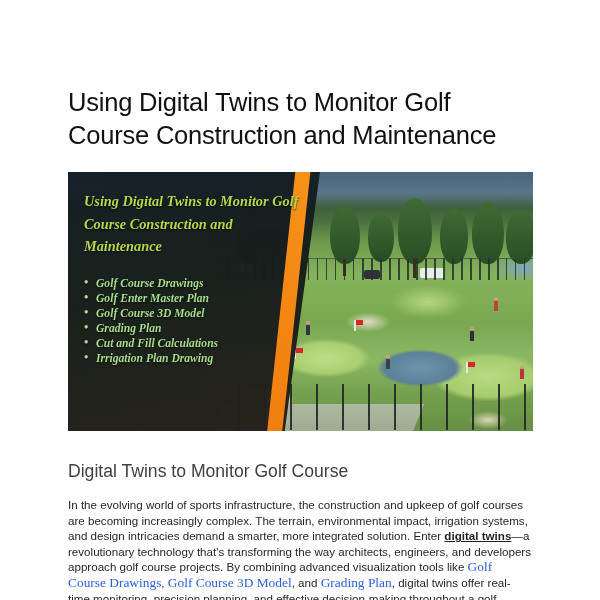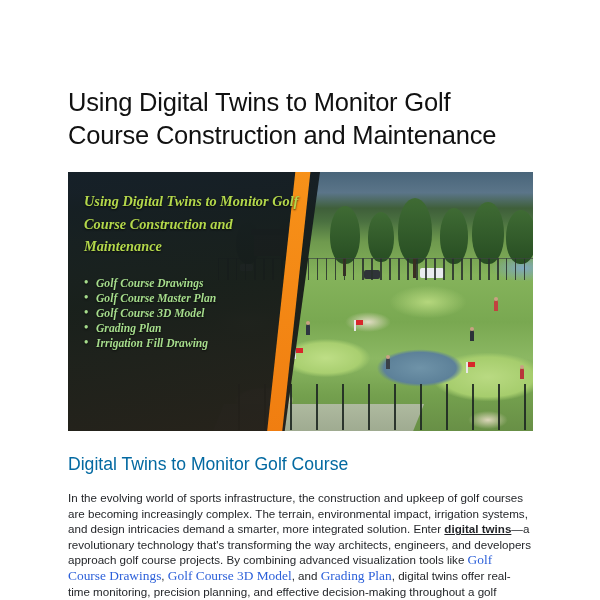--- a/index.html
+++ b/index.html
@@ -144,25 +144,25 @@
   }
   .banner-list li::before {
     content:"•";
     position:absolute; left:-12px; top:-1px;
     color:#a6dd8c;
     font-size:12px;
   }
 
   
   .section-heading {
-    margin-top:21px;
+    margin-top:28px;
     font-size:17.6px;
     line-height:24px;
     font-weight:400;
-    color:#0369a1;
+    color:#404040;
   }
   .body-copy {
     margin-top:14px;
     font-size:11.6px;
     line-height:15.6px;
     color:#1f2125;
     max-width:466px;
     text-align:left;
   }
   .body-copy b { font-weight:700;text-decoration:underline; }
@@ -215,24 +215,25 @@
       <div class="golfer" style="left:426px;top:128px;background:#c2413f;"></div>
     </div>
 
     <div class="panel"></div>
     <div class="stripe"></div>
 
     <div class="panel-inner">
       <div class="banner-title">Using Digital Twins to Monitor Golf Course Construction and Maintenance</div>
       <ul class="banner-list">
         <li>Golf Course Drawings</li>
-        <li>Golf Course Master Plan</li>
+        <li>Golf Enter Master Plan</li>
         <li>Golf Course 3D Model</li>
         <li>Grading Plan</li>
-        <li>Irrigation Fill Drawing</li>
+        <li>Cut and Fill Calculations</li>
+        <li>Irrigation Plan Drawing</li>
       </ul>
     </div>
   </div>
 
   <h2 class="section-heading">Digital Twins to Monitor Golf Course</h2>
 
   <p class="body-copy"><span>In the evolving world of sports infrastructure, the construction and upkeep of golf courses are becoming increasingly complex. The terrain, environmental impact, irrigation systems, and design intricacies demand a smarter, more integrated solution. Enter </span><b>digital twins</b><span>—a revolutionary technology that's transforming the way architects, engineers, and developers approach golf course projects. By combining advanced visualization tools like </span><a href="#" class="link">Golf Course Drawings</a><span>, </span><a href="#" class="link">Golf Course 3D Model</a><span>, and </span><a href="#" class="link">Grading Plan</a><span>, digital twins offer real-time monitoring, precision planning, and effective decision-making throughout a golf course's lifecycle.</span></p>
 
 </div>
 

